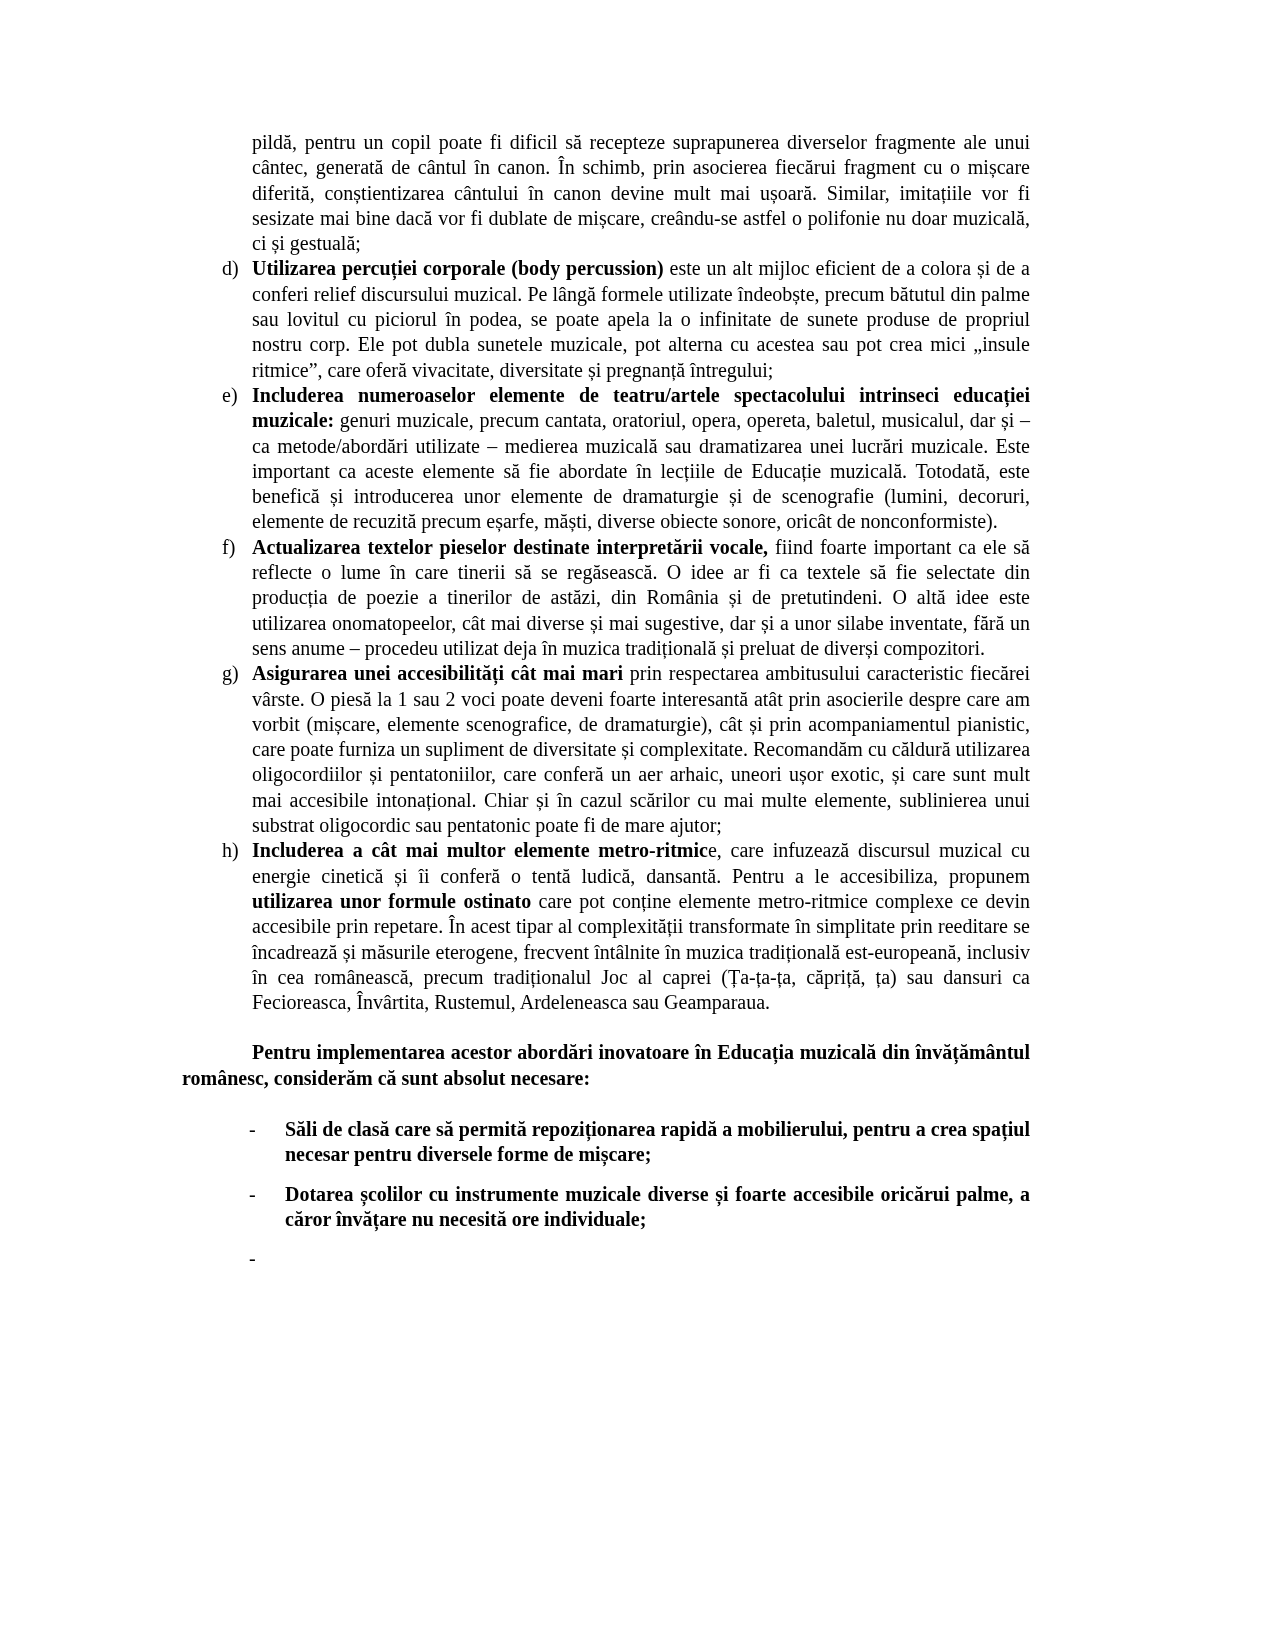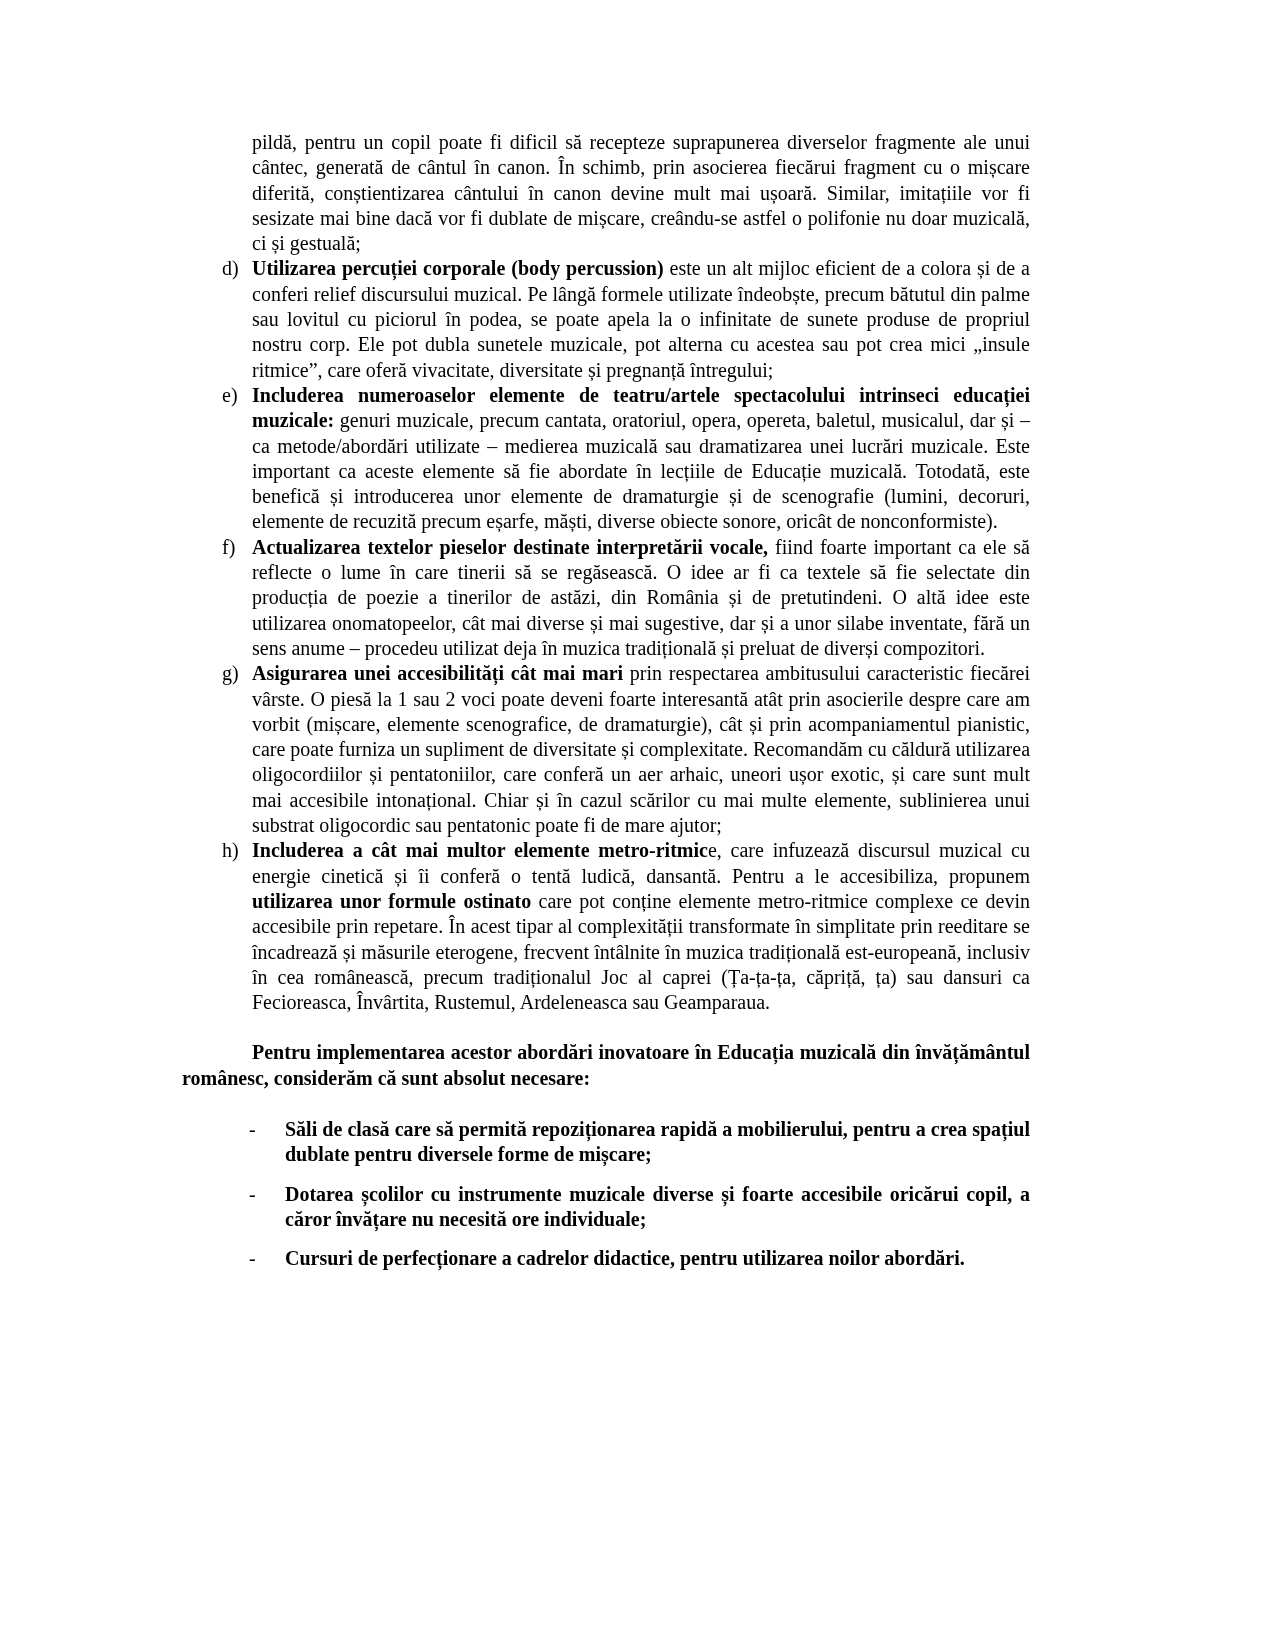--- a/index.html
+++ b/index.html
@@ -80,26 +80,26 @@
       <span class="marker">h)</span><span class="b">Includerea a cât mai multor elemente metro-ritmic</span><span>e, care infuzează discursul muzical cu energie cinetică și îi conferă o tentă ludică, dansantă. Pentru a le accesibiliza, propunem </span><span class="b">utilizarea unor formule ostinato</span><span> care pot conține elemente metro-ritmice complexe ce devin accesibile prin repetare. În acest tipar al complexității transformate în simplitate prin reeditare se încadrează și măsurile eterogene, frecvent întâlnite în muzica tradițională est-europeană, inclusiv în cea românească, precum tradiționalul Joc al caprei (Ța-ța-ța, căpriță, ța) sau dansuri ca Fecioreasca, Învârtita, Rustemul, Ardeleneasca sau Geamparaua.</span>
     </div>
 
   </div>
 
   <p class="closing">Pentru implementarea acestor abordări inovatoare în Educația muzicală din învățământul românesc, considerăm că sunt absolut necesare:</p>
 
   <div class="req-list">
 
     <div class="req-item">
-      <span class="dash">-</span><span>Săli de clasă care să permită repoziționarea rapidă a mobilierului, pentru a crea spațiul dublate pentru diversele forme de mișcare;</span>
+      <span class="dash">-</span><span>Săli de clasă care să permită repoziționarea rapidă a mobilierului, pentru a crea spațiul necesar pentru diversele forme de mișcare;</span>
     </div>
 
     <div class="req-item">
-      <span class="dash">-</span><span>Dotarea școlilor cu instrumente muzicale diverse și foarte accesibile oricărui copil, a căror învățare nu necesită ore individuale;</span>
+      <span class="dash">-</span><span>Dotarea școlilor cu instrumente muzicale diverse și foarte accesibile oricărui palme, a căror învățare nu necesită ore individuale;</span>
     </div>
 
     <div class="req-item">
-      <span class="dash">-</span><span>Cursuri de perfecționare a cadrelor didactice, pentru utilizarea noilor abordări.</span>
+      <span class="dash">-</span>
     </div>
 
   </div>
 
 </div>
 
 </body></html>

